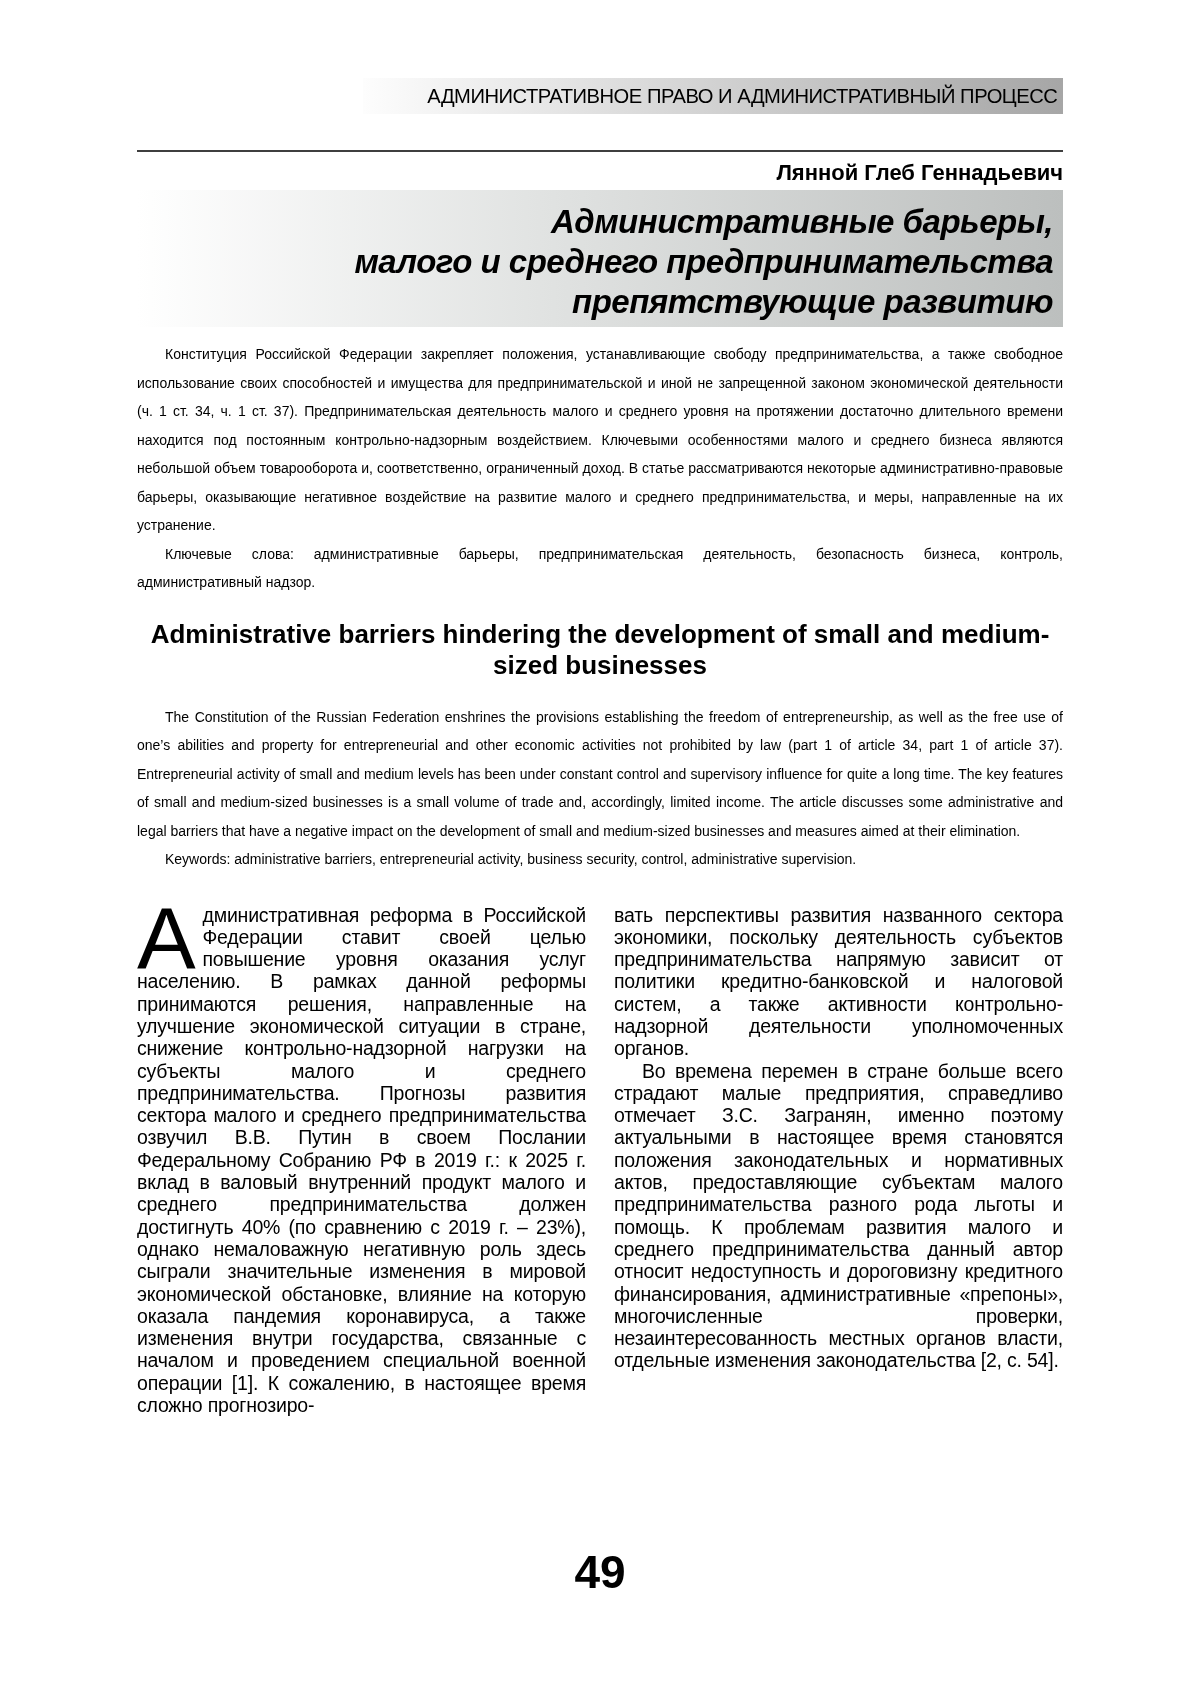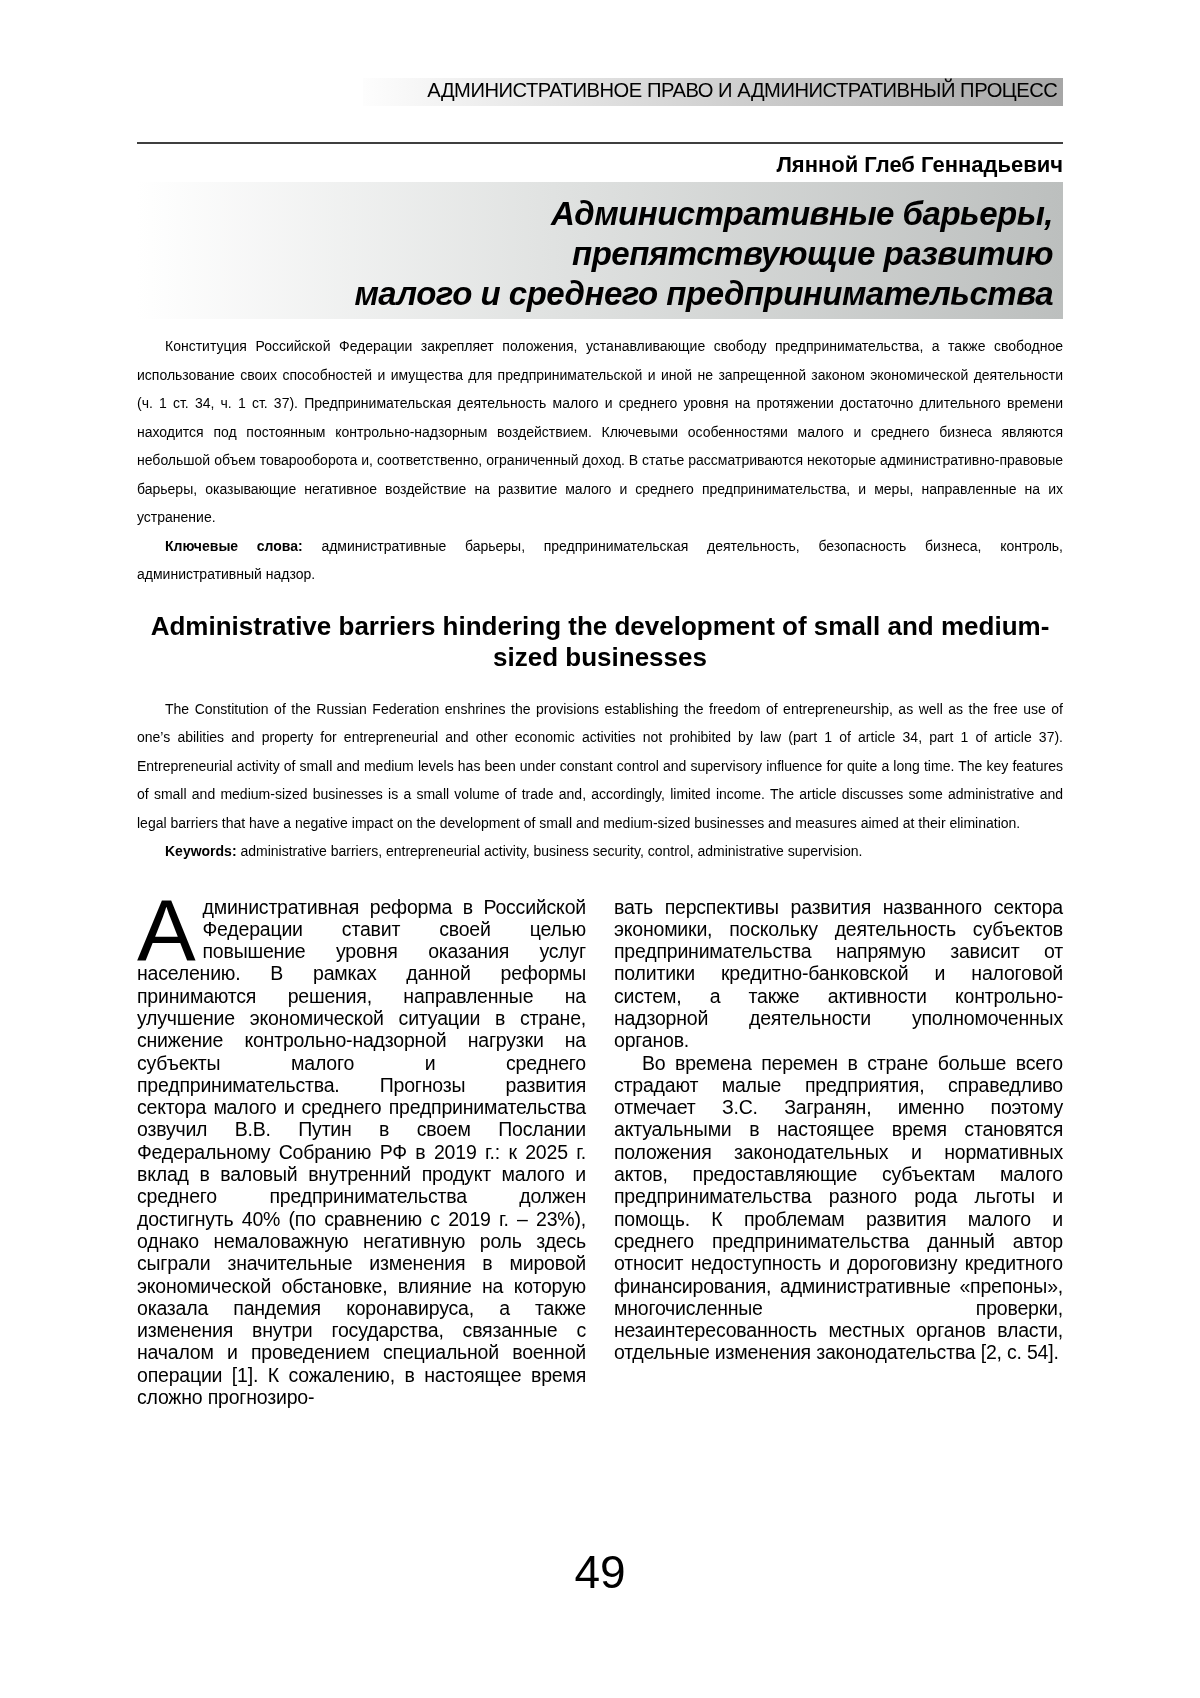--- a/index.html
+++ b/index.html
@@ -11,24 +11,24 @@
     padding: 0 137px;
     background: #ffffff;
     outline: 1px solid #e2e2e2;
     font-family: "Liberation Sans", sans-serif;
     color: #000000;
     overflow: hidden;
   }
   .header-bar {
     margin-top: 78px;
     margin-left: 226px;
-    height: 28px;
+    height: 36px;
     background: linear-gradient(to right, #fdfdfd 0%, #d6d6d6 45%, #a6a6a6 100%);
     display: flex;
-    align-items: flex-start;
+    align-items: center;
     justify-content: flex-end;
     padding-right: 6px;
     box-sizing: border-box;
   }
   .header-text {
     font-size: 21px;
     letter-spacing: -0.5px;
     white-space: nowrap;
     transform: scaleX(0.96);
     transform-origin: right center;
@@ -55,21 +55,21 @@
     padding: 12px 10px 5px 0;
     letter-spacing: -0.5px;
   }
   .abstract {
     margin-top: 13px;
     font-size: 14px;
     line-height: 28.5px;
     text-align: justify;
   }
   .abstract p { margin: 0; text-indent: 28px; }
-  .kw-label { font-weight: bold; }
+  .kw-label { font-weight: normal; }
   .title-en {
     margin-top: 22px;
     text-align: center;
     font-weight: bold;
     font-size: 26px;
   }
   .abstract-en { margin-top: 22px; }
   .columns {
     margin-top: 30px;
     display: flex;
@@ -89,41 +89,41 @@
     font-size: 88px;
     line-height: 63px;
     margin: 3px 7px 0 0;
   }
   .page-number {
     position: absolute;
     top: 1545px;
     left: 0;
     right: 0;
     text-align: center;
-    font-weight: normal;
+    font-weight: bold;
     font-size: 46px;
   }
 </style>
 </head>
 <body>
 
 <div class="page">
 
   <div class="header-bar">
     <span class="header-text">АДМИНИСТРАТИВНОЕ ПРАВО И АДМИНИСТРАТИВНЫЙ ПРОЦЕСС</span>
   </div>
 
   <hr class="rule">
 
   <div class="author">Лянной Глеб Геннадьевич</div>
 
   <div class="title-block">
     <div>Административные барьеры,</div>
+    <div>малого и среднего предпринимательства</div>
     <div>препятствующие развитию</div>
-    <div>малого и среднего предпринимательства</div>
   </div>
 
   <div class="abstract">
     <p>Конституция Российской Федерации закрепляет положения, устанавливающие свободу предпринимательства, а также свободное использование своих способностей и имущества для предпринимательской и иной не запрещенной законом экономической деятельности (ч. 1 ст. 34, ч. 1 ст. 37). Предпринимательская деятельность малого и среднего уровня на протяжении достаточно длительного времени находится под постоянным контрольно-надзорным воздействием. Ключевыми особенностями малого и среднего бизнеса являются небольшой объем товарооборота и, соответственно, ограниченный доход. В статье рассматриваются некоторые административно-правовые барьеры, оказывающие негативное воздействие на развитие малого и среднего предпринимательства, и меры, направленные на их устранение.</p>
     <p>
       <span class="kw-label">Ключевые слова:</span>
       <span>административные барьеры, предпринимательская деятельность, безопасность бизнеса, контроль, административный надзор.</span>
     </p>
   </div>
 

